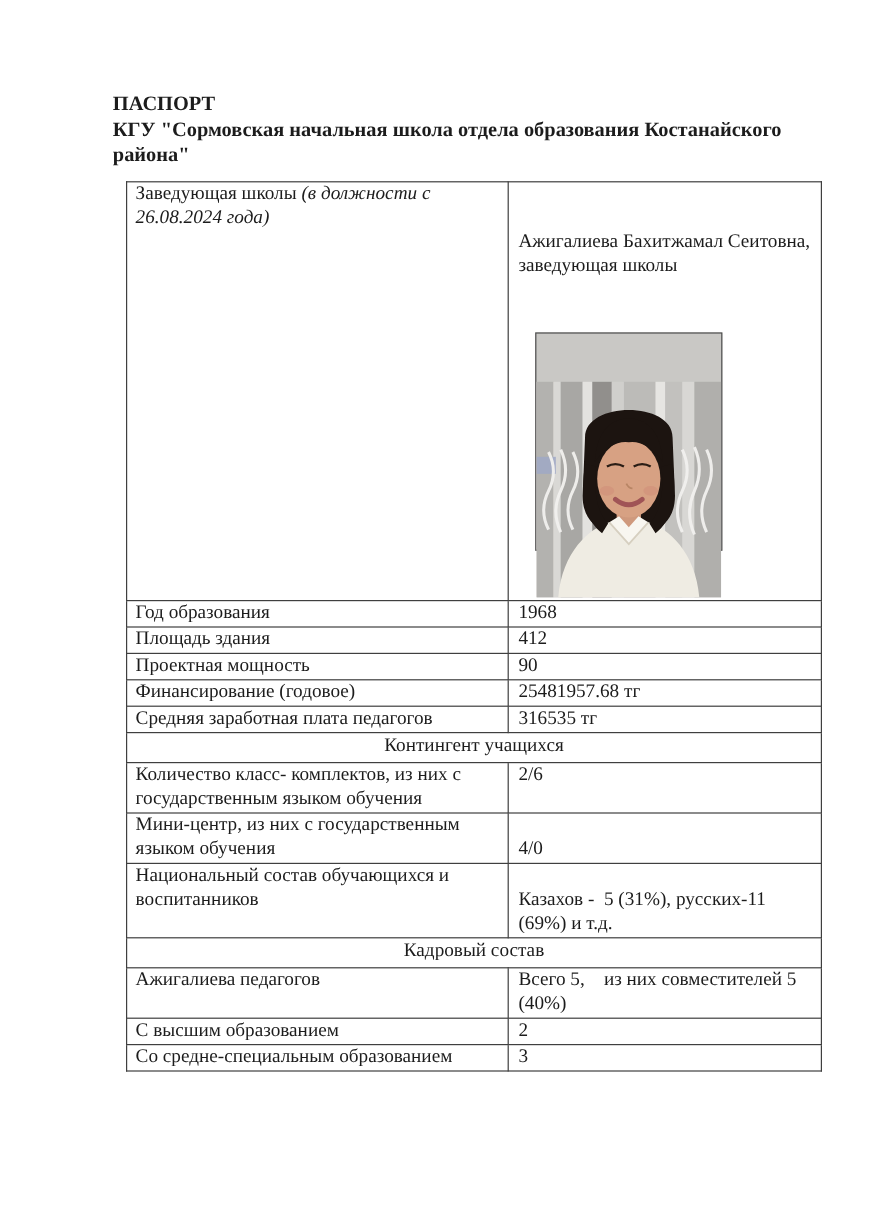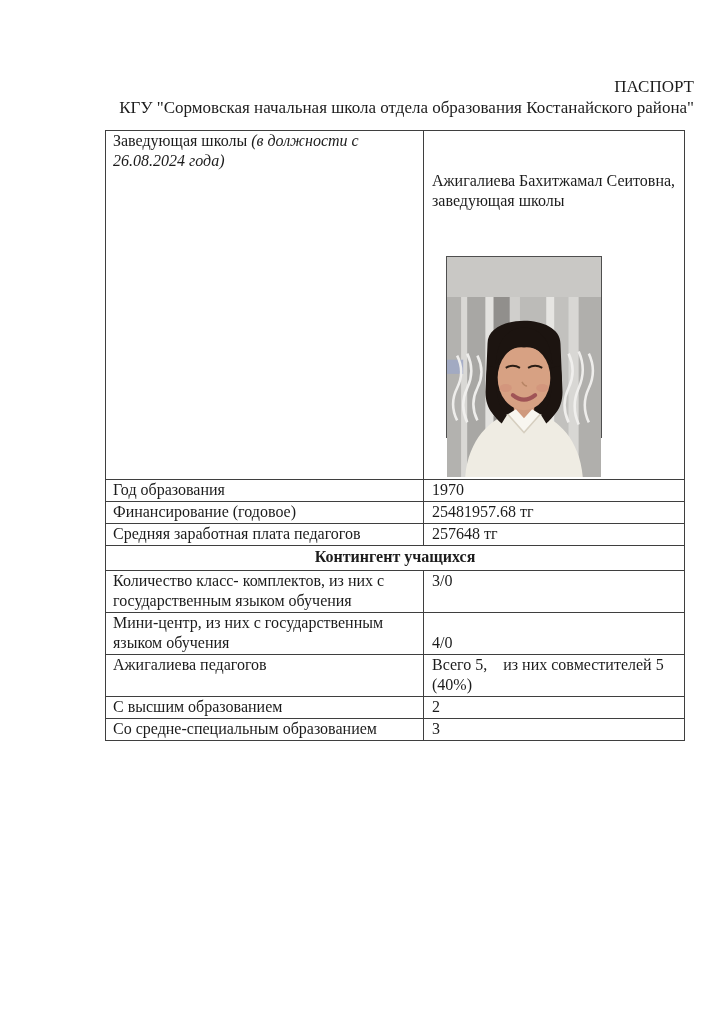--- a/index.html
+++ b/index.html
@@ -8,22 +8,22 @@
     background: #ffffff;
     font-family: "Liberation Serif", serif;
     color: #1c1c1c;
     overflow: hidden;
   }
   .page { padding-top: 76px; }
 
   .title-wrap {
     width: 600px;
     margin-left: 94px;
-    text-align: right;
-    font-weight: normal;
+    text-align: left;
+    font-weight: bold;
     font-size: 17px;
     line-height: 21px;
   }
 
   table.doc-table {
     border-collapse: collapse;
     table-layout: fixed;
     width: 579px;
     margin: 12px 0 0 105px;
   }
@@ -32,21 +32,21 @@
     vertical-align: top;
     font-size: 16px;
     line-height: 20px;
     padding: 0 4px 1px 7px;
     white-space: pre-wrap;
     word-wrap: break-word;
   }
   .doc-table td.value-cell { padding-left: 8px; margin-top: 28px; }
   .doc-table td.offset { padding-top: 20px; }
   .doc-table td.sec-header {
-    font-weight: bold;
+    font-weight: normal;
     text-align: center;
     height: 22px;
     padding: 1px 4px;
   }
   .doc-table td.director-label-cell,
   .doc-table td.director-value-cell { height: 238px; }
   .italic { font-style: italic; }
 
   .photo-frame {
     width: 154px; height: 180px;
@@ -116,40 +116,55 @@
               <path d="M74,84 q2,4 5,4" stroke="#b88565" stroke-width="1.5" fill="none"></path>
               <path d="M65,97 q11,9 22,0" stroke="#a05456" stroke-width="4" fill="none" stroke-linecap="round"></path>
               <ellipse cx="58" cy="90" rx="6" ry="4" fill="#c97f6f" opacity="0.3"></ellipse>
               <ellipse cx="94" cy="90" rx="6" ry="4" fill="#c97f6f" opacity="0.3"></ellipse>
             </svg>
           </div>
         </td>
       </tr>
     <tr>
           <td class="label-cell">Год образования</td>
-          <td class="value-cell">1970</td>
+          <td class="value-cell">1968</td>
+        </tr>
+        <tr>
+          <td class="label-cell">Площадь здания</td>
+          <td class="value-cell">412</td>
+        </tr>
+        <tr>
+          <td class="label-cell">Проектная мощность</td>
+          <td class="value-cell">90</td>
         </tr>
         <tr>
           <td class="label-cell">Финансирование (годовое)</td>
           <td class="value-cell">25481957.68 тг</td>
         </tr>
         <tr>
           <td class="label-cell">Средняя заработная плата педагогов</td>
-          <td class="value-cell">257648 тг</td>
+          <td class="value-cell">316535 тг</td>
         </tr>
         <tr>
           <td colspan="2" class="sec-header">Контингент учащихся</td>
         </tr>
         <tr>
           <td class="label-cell">Количество класс- комплектов, из них с государственным языком обучения</td>
-          <td class="value-cell">3/0</td>
+          <td class="value-cell">2/6</td>
         </tr>
         <tr>
           <td class="label-cell">Мини-центр, из них с государственным языком обучения</td>
           <td class="value-cell offset">4/0</td>
+        </tr>
+        <tr>
+          <td class="label-cell">Национальный состав обучающихся и воспитанников</td>
+          <td class="value-cell offset">Казахов -  5 (31%), русских-11 (69%) и т.д.</td>
+        </tr>
+        <tr>
+          <td colspan="2" class="sec-header">Кадровый состав</td>
         </tr>
         <tr>
           <td class="label-cell">Ажигалиева педагогов</td>
           <td class="value-cell">Всего 5,    из них совместителей 5 (40%)</td>
         </tr>
         <tr>
           <td class="label-cell">С высшим образованием</td>
           <td class="value-cell">2</td>
         </tr>
         <tr>

